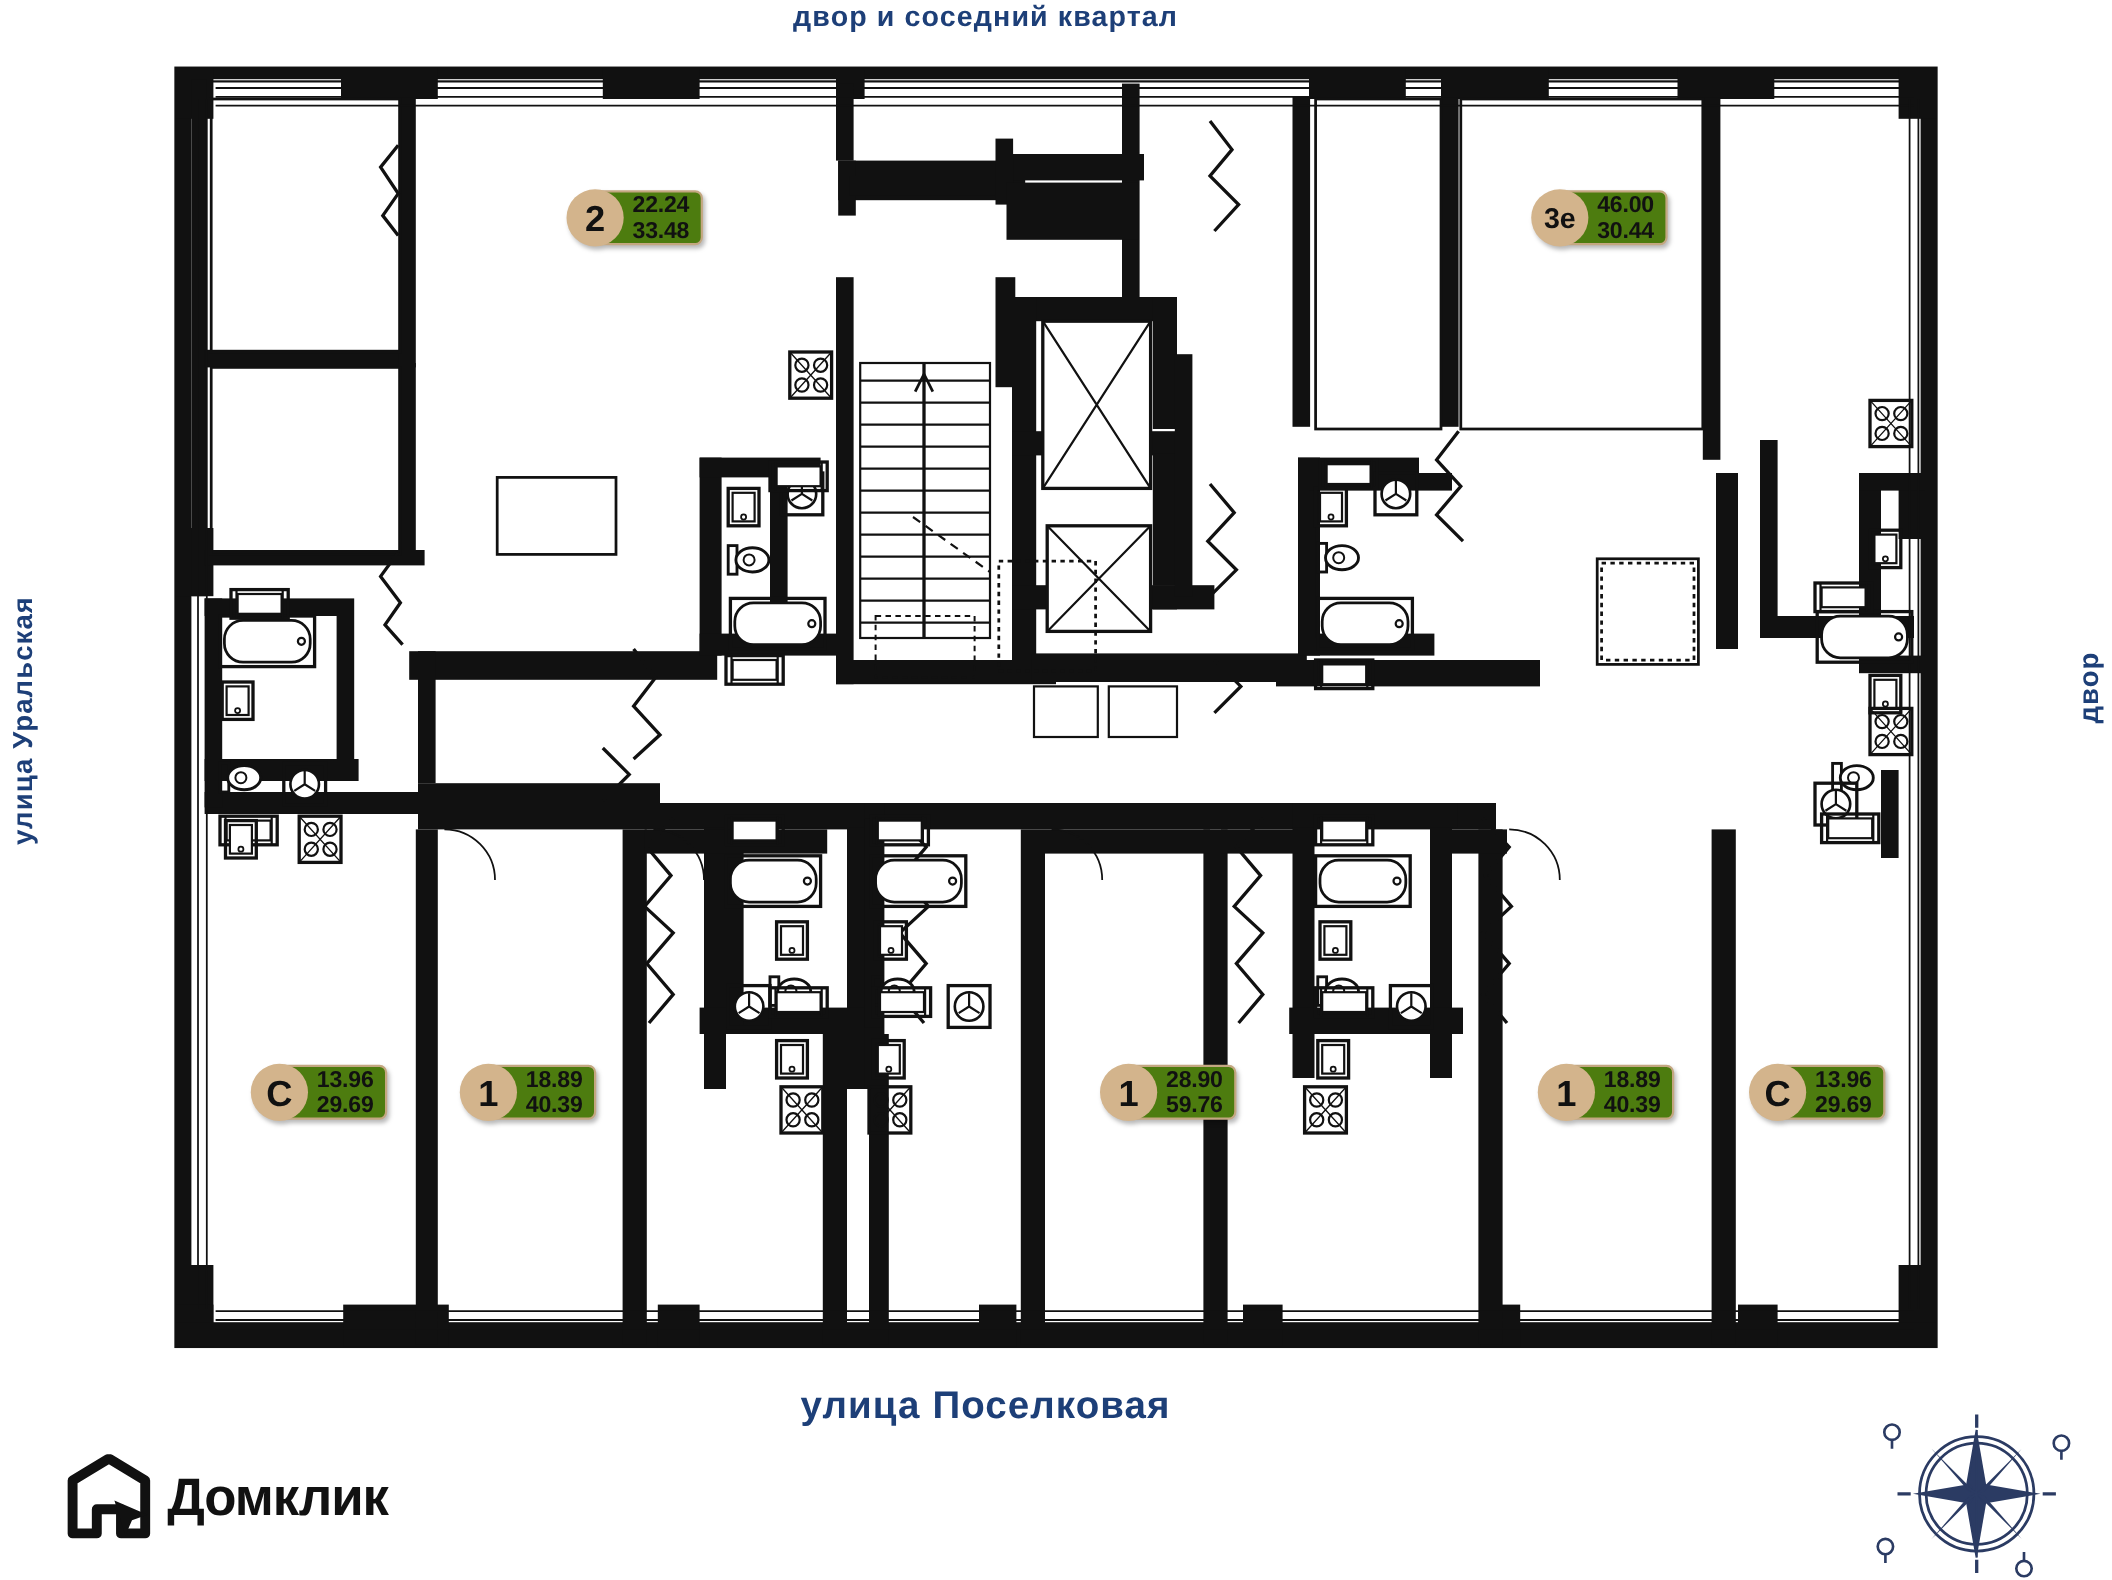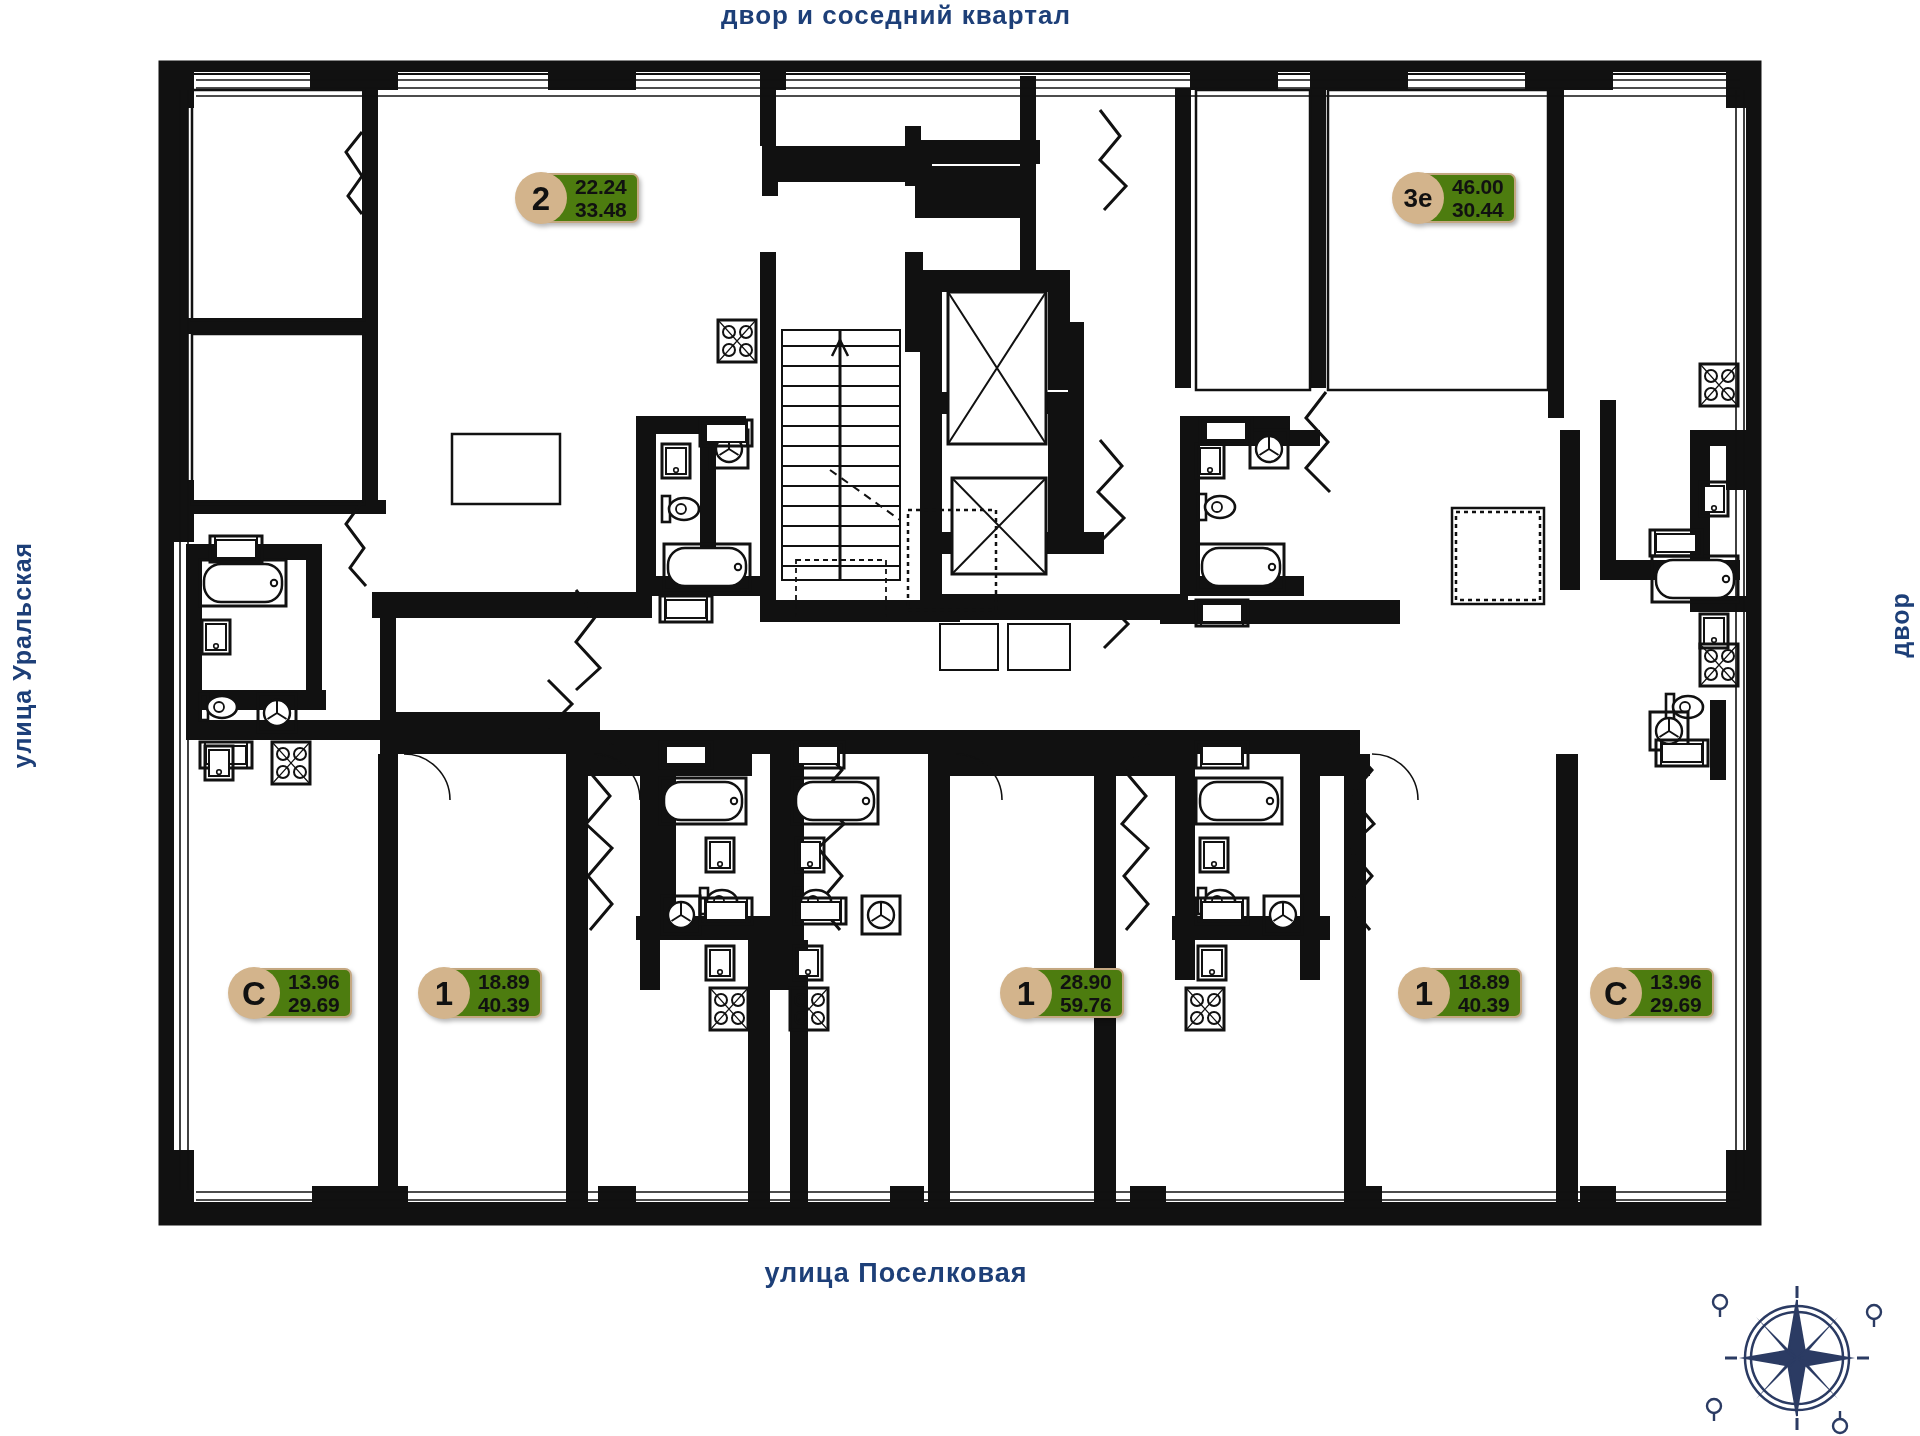--- a/index.html
+++ b/index.html
@@ -19,21 +19,21 @@
     white-space:nowrap;
     -webkit-text-stroke:3px #ffffff;
     paint-order:stroke fill;
     text-shadow:
        1px  1px 0 #ffffff, -1px -1px 0 #ffffff,
        1px -1px 0 #ffffff, -1px  1px 0 #ffffff,
        2px  0   0 #ffffff, -2px  0   0 #ffffff,
        0    2px 0 #ffffff,  0   -2px 0 #ffffff;
   }
   #lbl-top{top:0px;left:50%;transform:translateX(-50%);font-size:26px;}
-  #lbl-bottom{top:1258px;left:50%;transform:translateX(-50%);font-size:27px;text-align:right;}
+  #lbl-bottom{top:1258px;left:50%;transform:translateX(-50%);font-size:35px;text-align:right;}
   #lbl-left{
     top:655px;left:22px;font-size:25px;
     transform:translate(-50%,-50%) rotate(-90deg);transform-origin:center center;
   }
   #lbl-right{
     top:625px;left:1900px;font-size:25px;
     transform:translate(-50%,-50%) rotate(-90deg);transform-origin:center center;
   }
 
   
@@ -450,20 +450,27 @@
       </div>
       <div class="badge" style="left: 1590px; top: 968px;">
         <div class="plate">
           <span>13.96</span>
           <span>29.69</span>
         </div>
         <div class="disc">С</div>
       </div>
     </div>
 
+  <div id="logo">
+    <svg width="78" height="78" viewBox="0 0 78 78">
+      <path d="M39 4 L72 24 L72 72 L50 72 L50 50 L28 50 L28 72 L6 72 L6 24 Z" fill="none" stroke="#111" stroke-width="9" stroke-linejoin="round"></path>
+      <path d="M44 42 L74 55 L60 60 L54 74 Z" fill="#111"></path>
+    </svg>
+    <div class="wordmark">Домклик</div>
+  </div>
 
   <svg id="compass" viewBox="0 0 210 160">
     <g stroke="#2b3b63" fill="none" stroke-width="2.5">
       <circle cx="105" cy="80" r="52"></circle>
       <circle cx="105" cy="80" r="46"></circle>
     </g>
     <g fill="#2b3b63">
       <path d="M105 22 L114 74 L105 80 L96 74 Z"></path>
       <path d="M105 138 L114 86 L105 80 L96 86 Z"></path>
       <path d="M47 80 L99 89 L105 80 L99 71 Z"></path>

